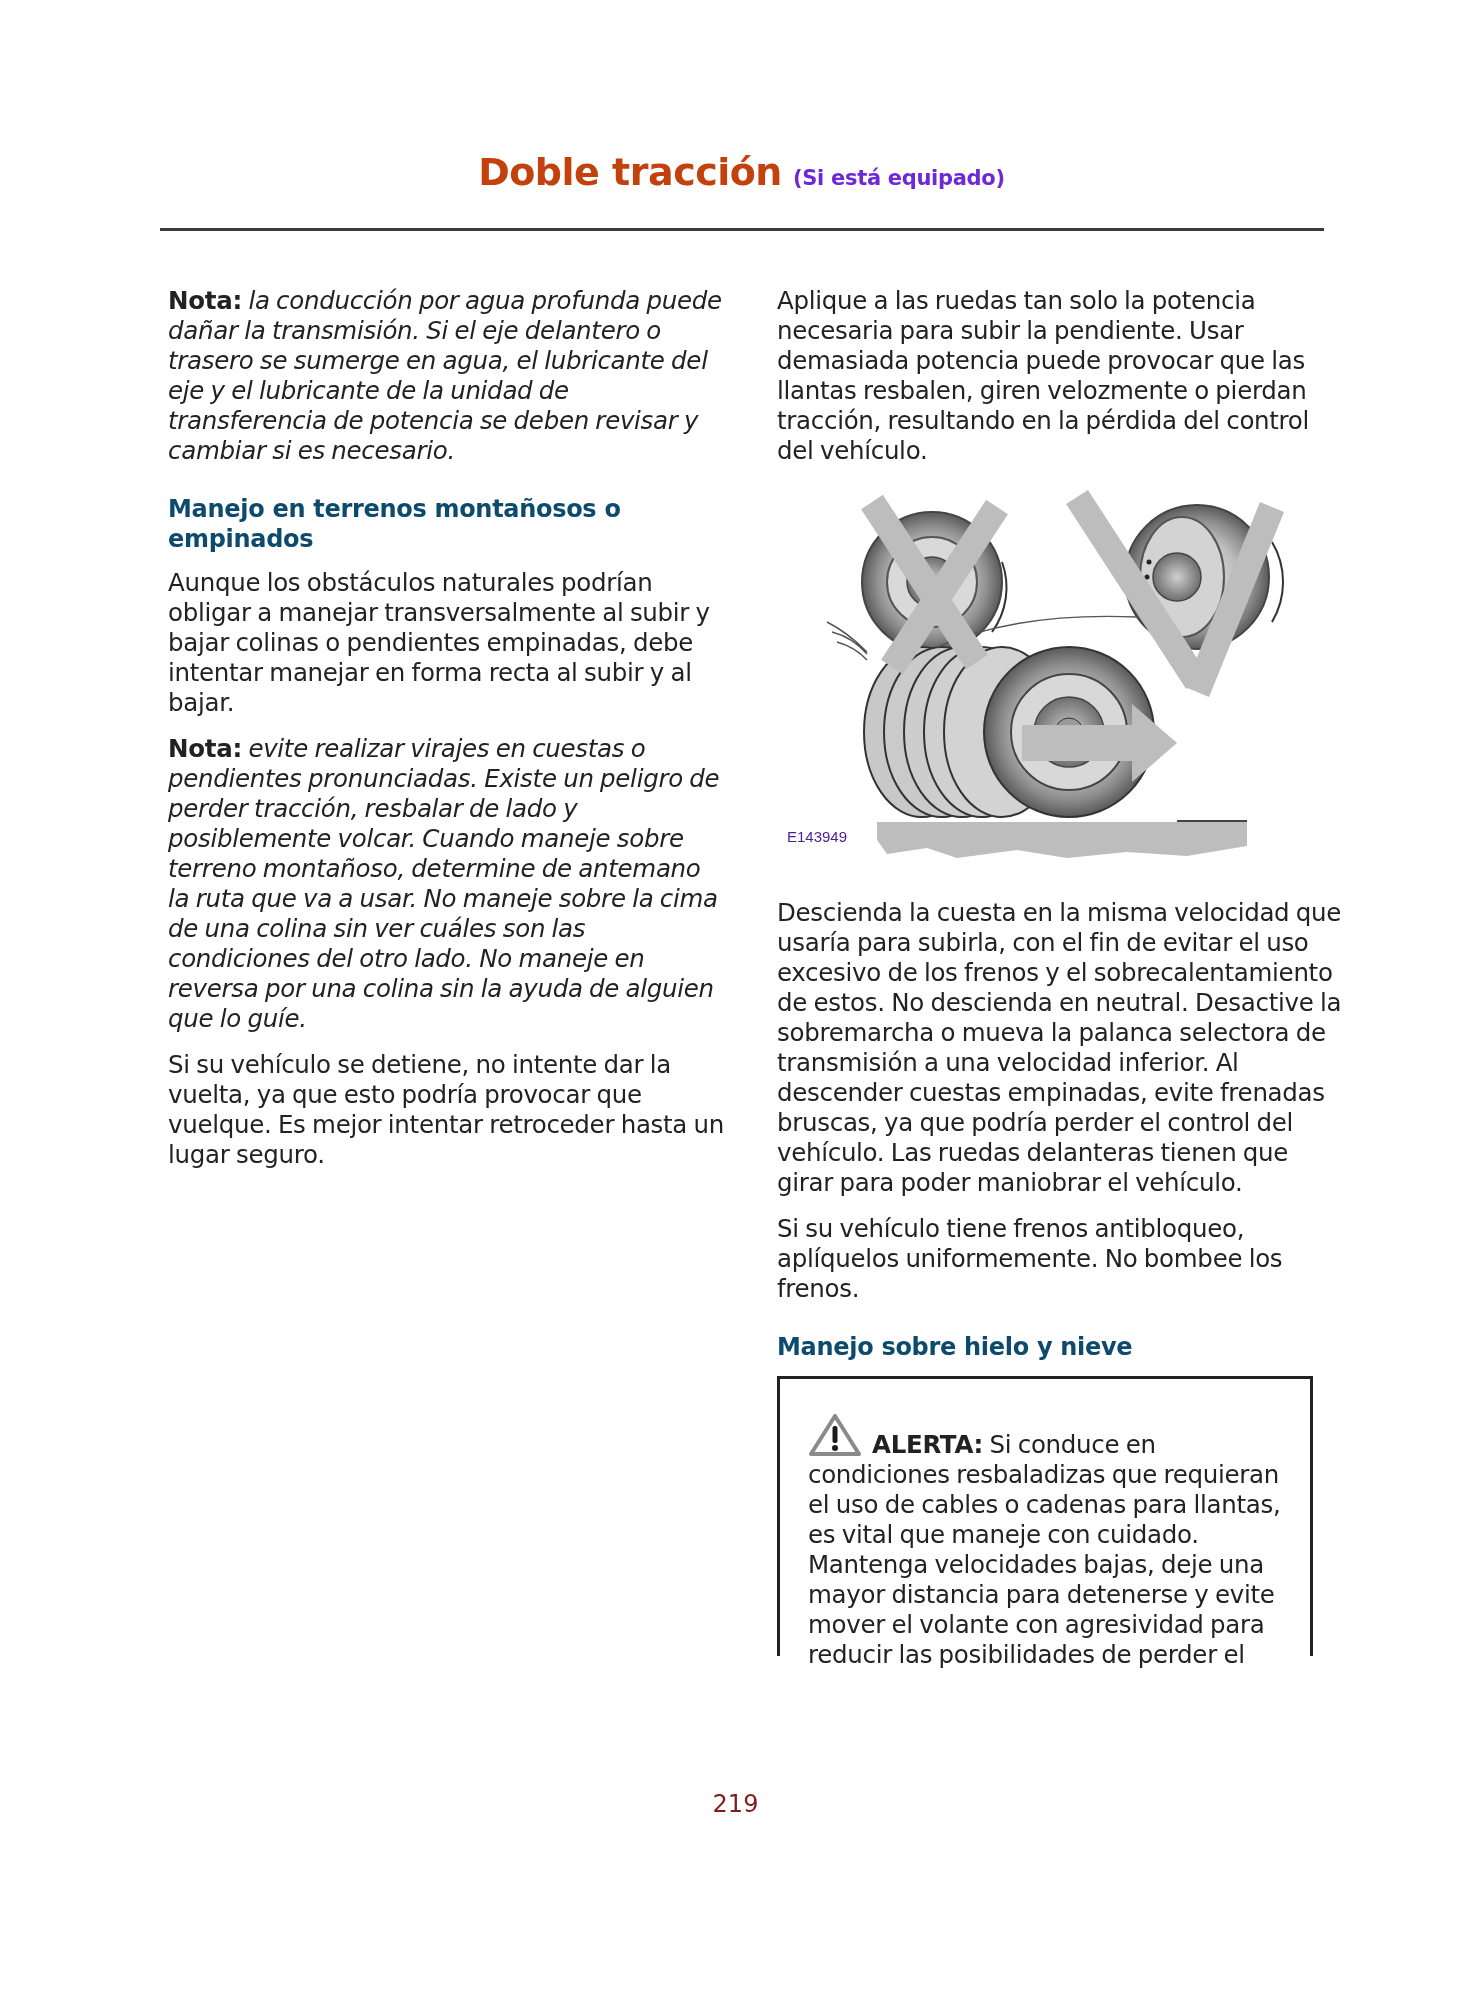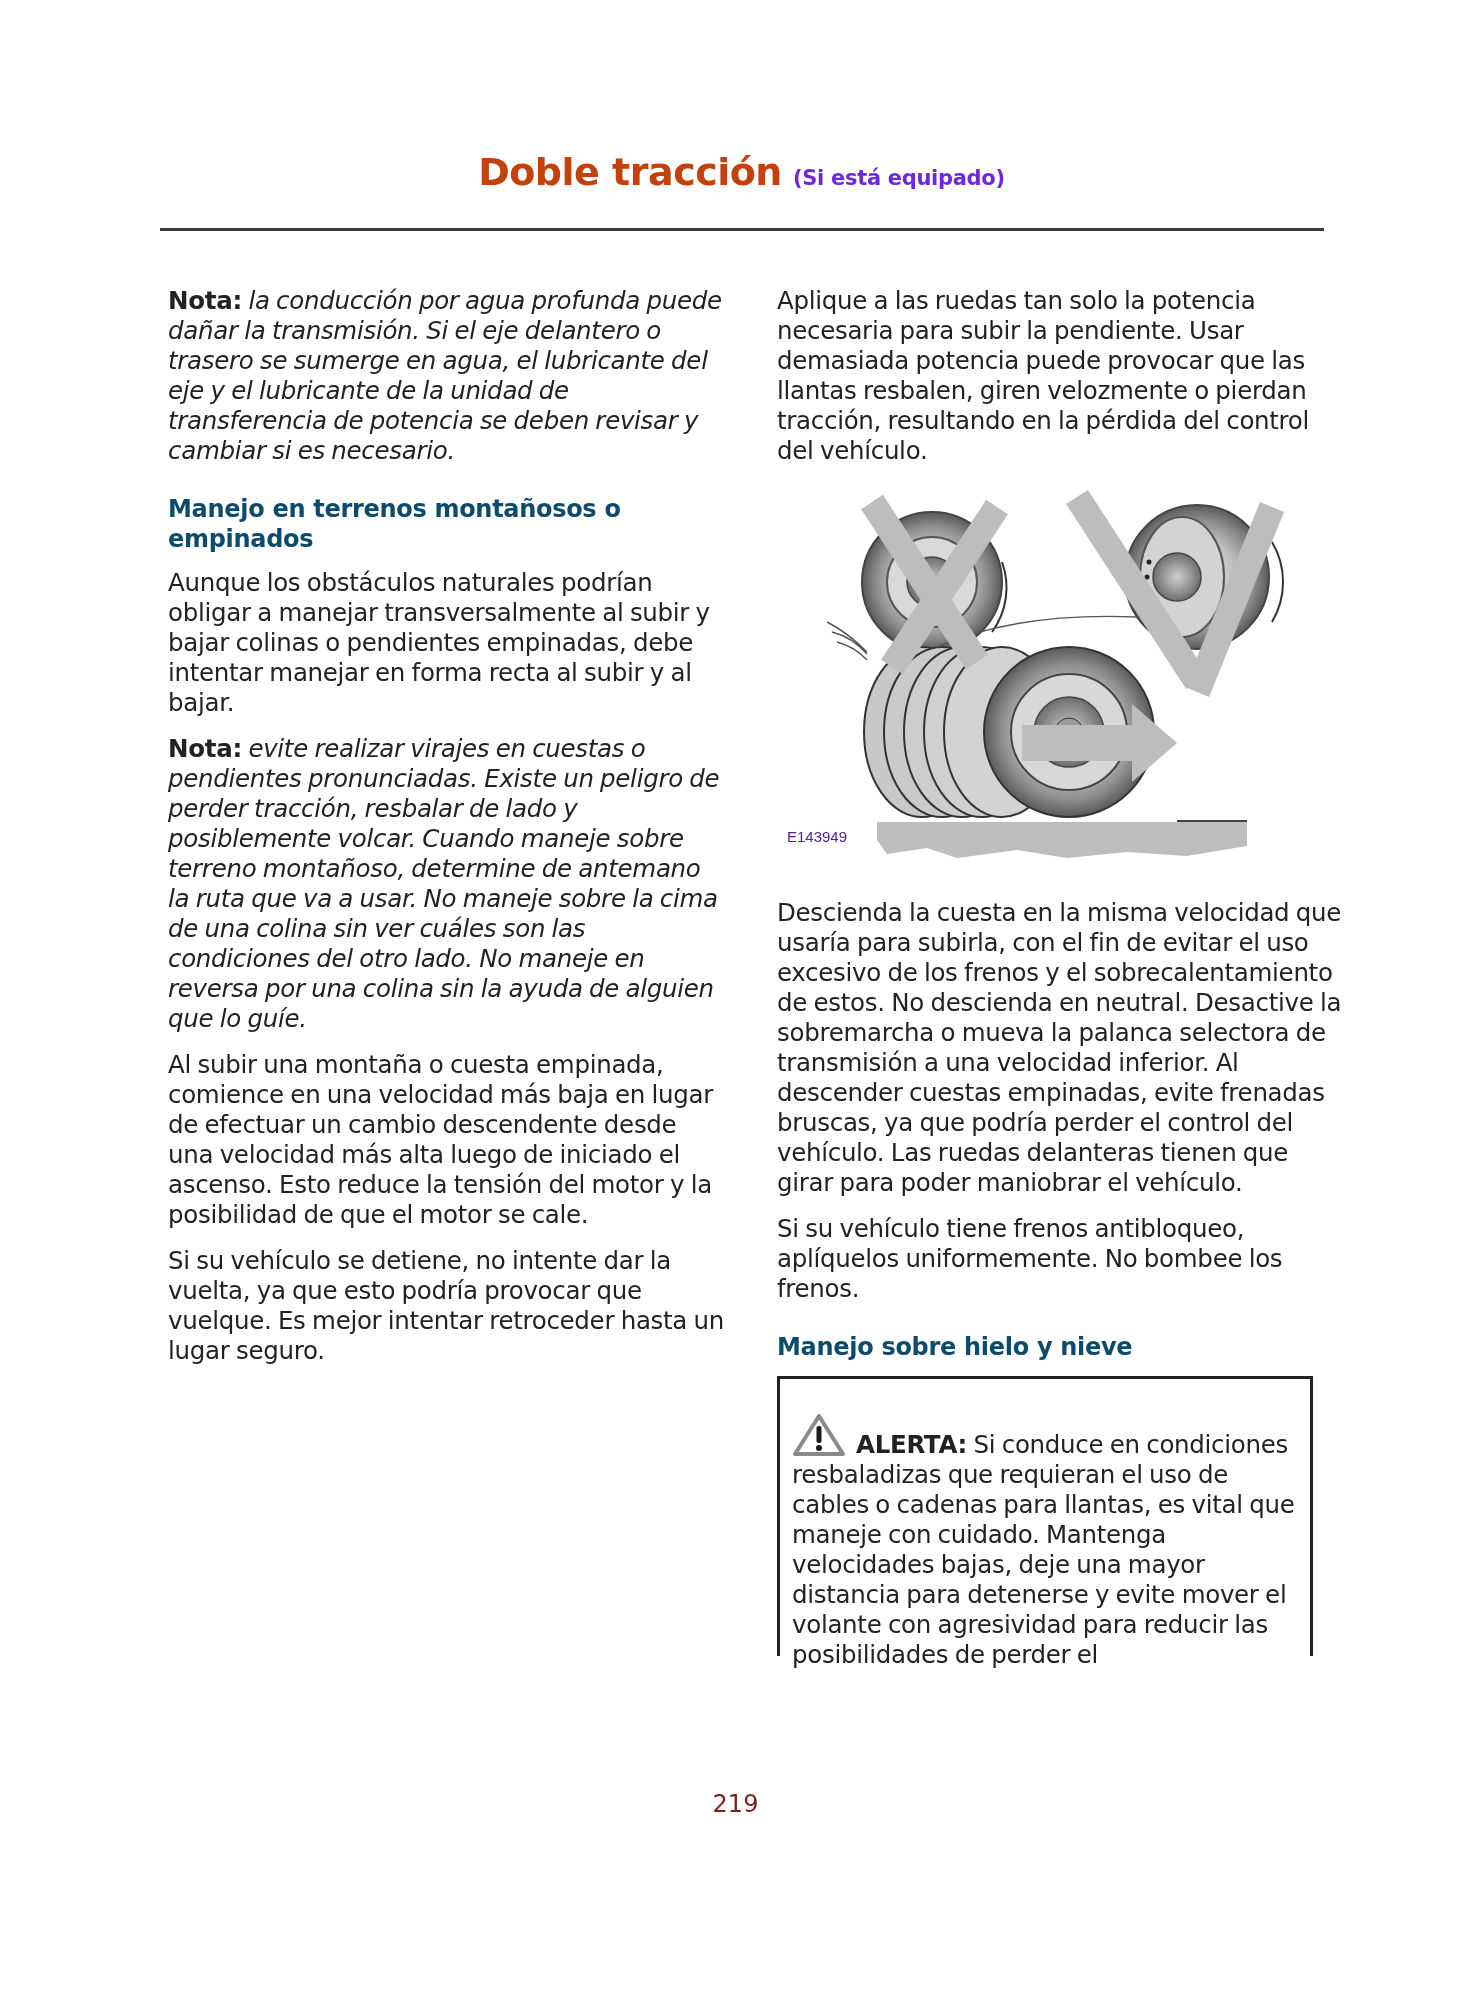--- a/index.html
+++ b/index.html
@@ -17,21 +17,21 @@
   p { margin: 0 0 16px 0; font-size: 24.5px; line-height: 30px; letter-spacing: -0.3px; word-spacing: -1px; }
   .note-label { font-weight: bold; font-style: normal; text-align: center; }
   .note-body { font-style: italic; }
   h2 { margin: 28px 0 14px 0; font-size: 24px; line-height: 30px; font-weight: bold; letter-spacing: -0.3px; color: #0c4a6e; }
 
   .figure { position: relative; width: 570px; height: 400px; margin: 6px 0 16px 0; }
   .figure svg { position: absolute; left: 0; top: 0; }
   .fig-code { position: absolute; left: 10px; top: 346px; font-family: "Liberation Sans", sans-serif; font-size: 15px; color: #4c1d95; }
 
   .alert-box { position: relative; border: 3px solid #222; border-bottom: none; width: 536px;
-               padding: 34px 14px 10px 12px; margin-top: 10px; height: 280px; box-sizing: border-box; }
+               padding: 34px 14px 10px 28px; margin-top: 10px; height: 280px; box-sizing: border-box; }
   .alert-icon { display: inline-block; width: 54px; height: 44px; vertical-align: -4px; margin-right: 10px; }
   .alert-label { font-weight: bold; }
   .alert-box p { margin: 0; }
 
   .page-number { position: absolute; left: 0; width: 1471px; top: 1790px; text-align: center; font-size: 24px; color: #7f1d1d; }
 </style>
 </head>
 <body>
 
 <div class="page-header">
@@ -44,21 +44,20 @@
   <p>
     <span class="note-label">Nota:</span>
     <span class="note-body">la conducción por agua profunda puede dañar la transmisión. Si el eje delantero o trasero se sumerge en agua, el lubricante del eje y el lubricante de la unidad de transferencia de potencia se deben revisar y cambiar si es necesario.</span>
   </p>
   <h2>Manejo en terrenos montañosos o empinados</h2>
   <p>Aunque los obstáculos naturales podrían obligar a manejar transversalmente al subir y bajar colinas o pendientes empinadas, debe intentar manejar en forma recta al subir y al bajar.</p>
   <p>
     <span class="note-label">Nota:</span>
     <span class="note-body">evite realizar virajes en cuestas o pendientes pronunciadas. Existe un peligro de perder tracción, resbalar de lado y posiblemente volcar. Cuando maneje sobre terreno montañoso, determine de antemano la ruta que va a usar. No maneje sobre la cima de una colina sin ver cuáles son las condiciones del otro lado. No maneje en reversa por una colina sin la ayuda de alguien que lo guíe.</span>
   </p>
-  <p>Al subir una montaña o cuesta empinada, comience en una velocidad más baja en lugar de efectuar un cambio descendente desde una velocidad más alta luego de iniciado el ascenso. Esto reduce la tensión del motor y la posibilidad de que el motor se cale.</p>
   <p>Si su vehículo se detiene, no intente dar la vuelta, ya que esto podría provocar que vuelque. Es mejor intentar retroceder hasta un lugar seguro.</p>
 </div>
 
 <div class="col col-right">
   <p>Aplique a las ruedas tan solo la potencia necesaria para subir la pendiente. Usar demasiada potencia puede provocar que las llantas resbalen, giren velozmente o pierdan tracción, resultando en la pérdida del control del vehículo.</p>
 
   <div class="figure">
     <svg width="570" height="400" viewBox="0 0 570 400">
       <defs>
         <radialGradient id="tire" cx="50%" cy="50%" r="50%">

